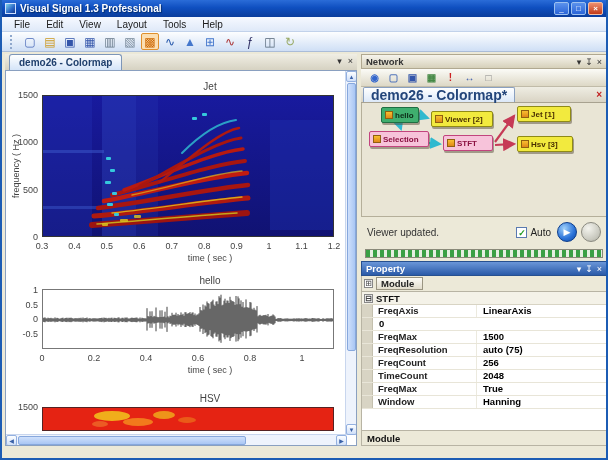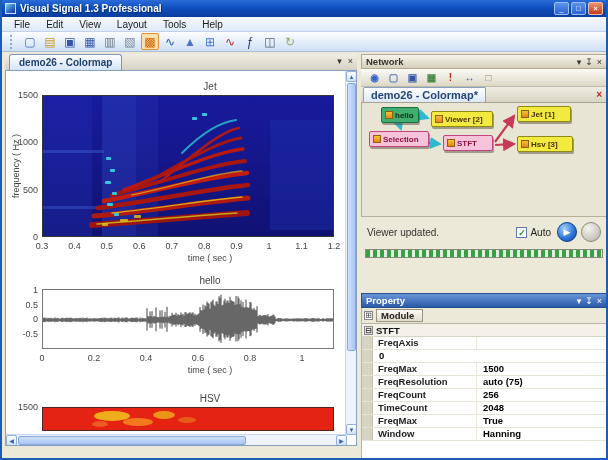--- a/index.html
+++ b/index.html
@@ -64,30 +64,30 @@
   .sbtn { position:absolute; width:11px; height:11px; font-size:6px; line-height:11px; text-align:center; color:#3a62a8;
     background:linear-gradient(180deg,#fdfeff,#cfdff8); border:1px solid #93b0e0; border-radius:2px; }
   .vthumb { position:absolute; left:1px; width:9px; background:linear-gradient(90deg,#cfe0fb,#a9c6f4); border:1px solid #87a8dd; border-radius:2px; }
   .hthumb { position:absolute; top:1px; height:9px; background:linear-gradient(180deg,#cfe0fb,#a9c6f4); border:1px solid #87a8dd; border-radius:2px; }
 
   
   .rightpanel { position:absolute; left:359px; top:2px; width:246px; height:392px; background:#ece9d8; }
   .panel-title { height:15px; display:flex; align-items:center; padding:0 4px; font-size:9.5px; font-weight:bold;
     border:1px solid #b0a890; }
   .panel-title.gray { background:linear-gradient(180deg,#f6f4ec,#d6d0ba); color:#333; }
-  .panel-title.blue { background:linear-gradient(180deg,#6a96d8,#2a5aa8); color:#fff; border-color:#27508f;margin-top:32px; }
+  .panel-title.blue { background:linear-gradient(180deg,#6a96d8,#2a5aa8); color:#fff; border-color:#27508f; }
   .panel-title .pt-label { flex:1; }
   .panel-btns { display:flex; gap:4px; font-size:9px; font-weight:normal; }
   .panel-title.blue .panel-btns { color:#fff; }
 
   .net-toolbar { height:18px; display:flex; align-items:center; padding-left:4px;
     background:linear-gradient(180deg,#fbfbf7,#ddd8c6); border-bottom:1px solid #c0bba8; }
   .net-toolbar .tbico { width:17px; height:15px; font-size:10px; line-height:14px; font-weight:bold; }
   .net-tabbar { position:relative; height:16px; background:linear-gradient(180deg,#efede3,#d9d4c4); border-bottom:1px solid #a8a290; }
-  .net-tab { position:absolute; left:2px; bottom:0; height:15px; padding:0 7px; font-size:11px; font-weight:bold; color:#23457a;
+  .net-tab { position:absolute; left:2px; bottom:0; height:15px; padding:0 7px; font-size:14px; font-weight:bold; color:#23457a;
     line-height:14px; background:linear-gradient(180deg,#ffffff,#dce8f8); border:1px solid #8aa0c0; border-bottom:none; border-radius:2px 2px 0 0; }
   .net-tab-close { position:absolute; right:5px; top:2px; color:#c22222; font-weight:bold; font-size:10px; }
 
   .net-canvas { position:relative; height:114px; background:#e9e5d5; border:1px solid #b5af9a; border-top:none; overflow:hidden; }
   .netlinks { position:absolute; left:0; top:0; z-index:1; }
   .node { position:absolute; z-index:2; display:flex; align-items:center; gap:2px; padding:0 3px; height:16px;
     border-radius:2px; font-size:8px; font-weight:bold; box-shadow:1px 2px 0 rgba(90,80,60,.5); }
   .node .module-icon { width:8px; height:8px; border:1px solid #906010; flex:0 0 auto;
     background:linear-gradient(#f8c030,#e08818); }
   .node.green  { background:#3fae6e; border:1px solid #1f6e42; color:#0c2a16; }
@@ -384,20 +384,21 @@
         <span class="expander">⊞</span>
         <span class="prop-module-btn">Module</span>
       </div>
       <div class="prop-section">
         <span class="expander">⊟</span>
         <span>STFT</span>
       </div>
       <div class="prop-grid">
           <div class="prow">
             <span class="pname">FreqAxis</span>
+            <span class="pval">LinearAxis</span>
           </div>
           <div class="prow">
             <span class="pval">0</span>
           </div>
           <div class="prow">
             <span class="pname">FreqMax</span>
             <span class="pval">1500</span>
           </div>
           <div class="prow">
             <span class="pname">FreqResolution</span>

